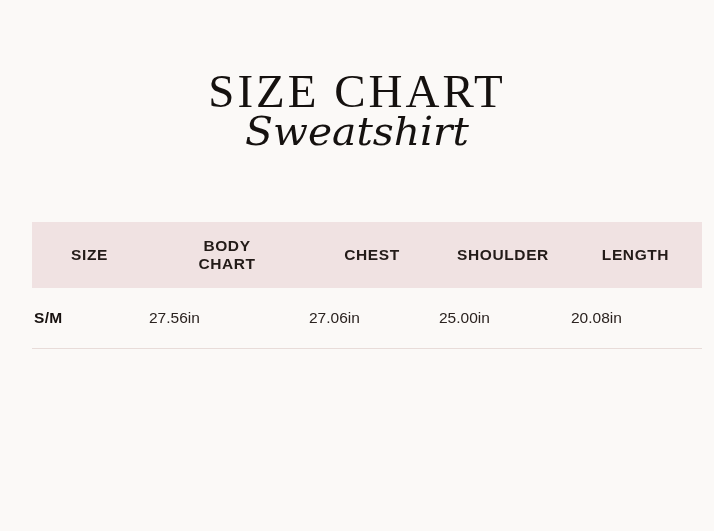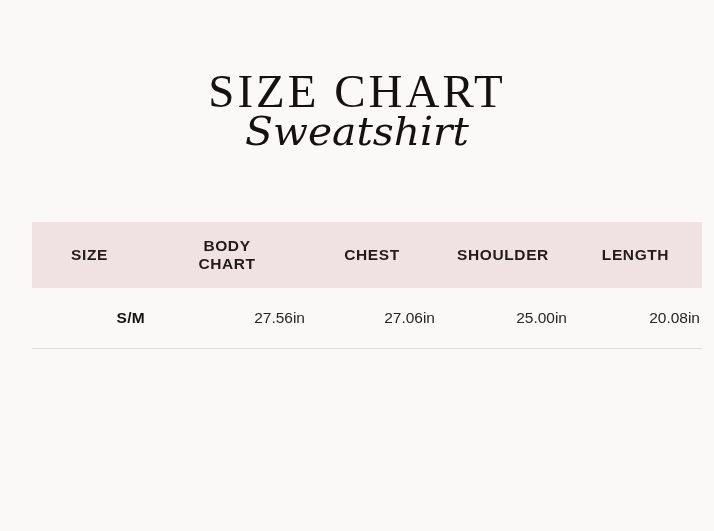--- a/index.html
+++ b/index.html
@@ -64,21 +64,21 @@
     text-align: center;
     line-height: 1.15;
     padding: 4px 2px;
   }
   table.size-chart th .two-line {
     display: block;
   }
   table.size-chart td {
     height: 60px;
     vertical-align: middle;
-    text-align: right;
+    text-align: left;
     font-size: 15.5px;
     color: #2b2320;
     border-bottom: 1px solid #e8dcd9;
     padding: 0 2px;
   }
   table.size-chart tbody tr:first-child td {
     border-top: none;
   }
   table.size-chart td.size-label {
     font-weight: bold;

